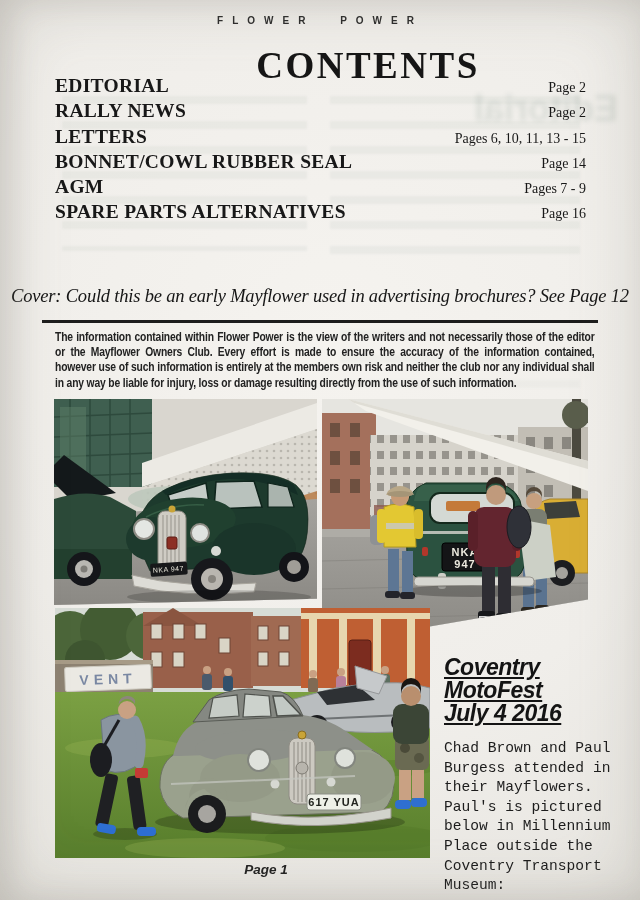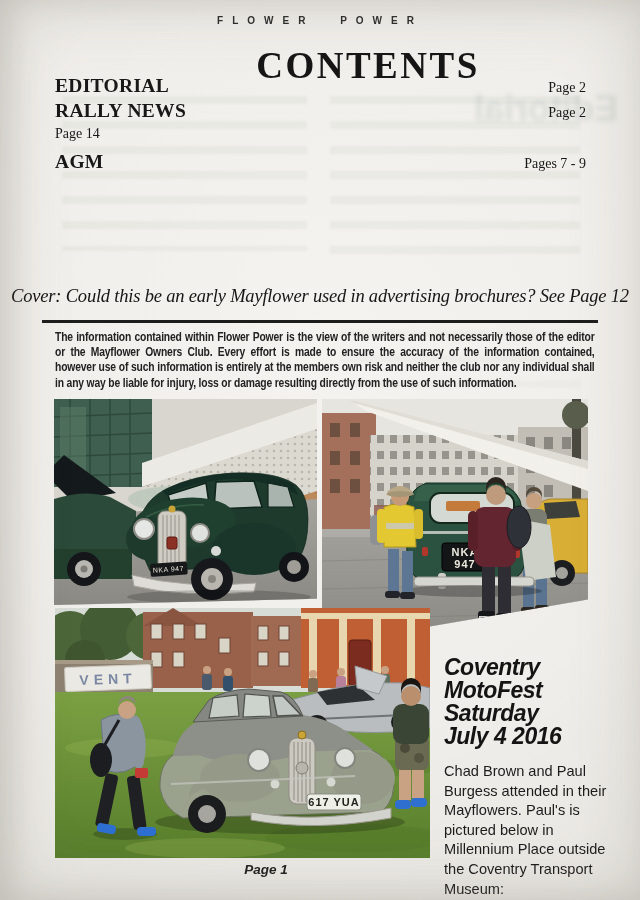--- a/index.html
+++ b/index.html
@@ -46,22 +46,22 @@
   .photo svg{display:block;}
   .ph1{left:54px;top:399px;width:263px;height:206px;
     clip-path:polygon(0 0,100% 0,100% 97%,0 100%);}
   .ph2{left:322px;top:399px;width:266px;height:246px;
     clip-path:polygon(0 0,100% 0,100% 81.5%,0 100%);}
   .ph3{left:55px;top:608px;width:375px;height:250px;}
   
   .motofest{position:absolute;left:444px;top:656px;width:172px;
     font-family:"Liberation Sans",sans-serif;color:#141414;}
   .mf-head{font-weight:bold;font-style:italic;font-size:23px;line-height:23px;
-    letter-spacing:-0.5px;}
-  .mf-body{margin-top:14px;font-size:14.6px;line-height:19.6px;color:#1c1c1c;}
+    letter-spacing:-0.5px;text-decoration:underline;}
+  .mf-body{margin-top:14px;font-size:14.6px;line-height:19.6px;color:#1c1c1c;font-family:Liberation Mono, monospace;}
   
   .footer{position:absolute;top:862px;left:0;width:532px;text-align:center;
     font-family:"Liberation Sans",sans-serif;font-style:italic;font-weight:bold;
     font-size:13.5px;color:#222;}
 </style>
 </head>
 <body>
 
 <div class="page">
 
@@ -76,25 +76,34 @@
   <div class="toc">
     <div class="toc-row">
       <span class="toc-label">EDITORIAL</span>
       <span class="toc-pages">Page 2</span>
     </div>
     <div class="toc-row">
       <span class="toc-label">RALLY NEWS</span>
       <span class="toc-pages">Page 2</span>
     </div>
     <div class="toc-row">
+      <span class="toc-label">LETTERS</span>
+      <span class="toc-pages">Pages 6, 10, 11, 13 - 15</span>
+    </div>
+    <div class="toc-row">
+      <span class="toc-label">BONNET/COWL RUBBER SEAL</span>
       <span class="toc-pages">Page 14</span>
     </div>
     <div class="toc-row">
       <span class="toc-label">AGM</span>
       <span class="toc-pages">Pages 7 - 9</span>
+    </div>
+    <div class="toc-row">
+      <span class="toc-label">SPARE PARTS ALTERNATIVES</span>
+      <span class="toc-pages">Page 16</span>
     </div>
   </div>
 
   <div class="cover-note">Cover: Could this be an early Mayflower used in advertising brochures? See Page 12</div>
   <div class="rule"></div>
   <div class="disclaimer">The information contained within Flower Power is the view of the writers and not necessarily those of the editor or the Mayflower Owners Club. Every effort is made to ensure the accuracy of the information contained, however use of such information is entirely at the members own risk and neither the club nor any individual shall in any way be liable for injury, loss or damage resulting directly from the use of such information.</div>
 
   <div class="photo ph1">
     <svg width="263" height="206" viewBox="0 0 263 206">
       <defs>
@@ -457,21 +466,20 @@
         <circle cx="72" cy="102" r="9" fill="#c9a183"></circle>
         <path d="M63,100 A9,9 0 0 1 80,96 L80,92 A9,9 0 0 0 64,94 Z" fill="#8d867c"></path>
       </g>
     </svg>
   </div>
 
   <div class="motofest">
     <div class="mf-head">
       <div>Coventry</div>
       <div>MotoFest</div>
-      <div>Saturday</div>
       <div>July 4 2016</div>
     </div>
     <div class="mf-body">Chad Brown and Paul Burgess attended in their Mayflowers. Paul's is pictured below in Millennium Place outside the Coventry Transport Museum:</div>
   </div>
 
   <div class="footer">Page 1</div>
 
 </div>
 
 </body></html>

